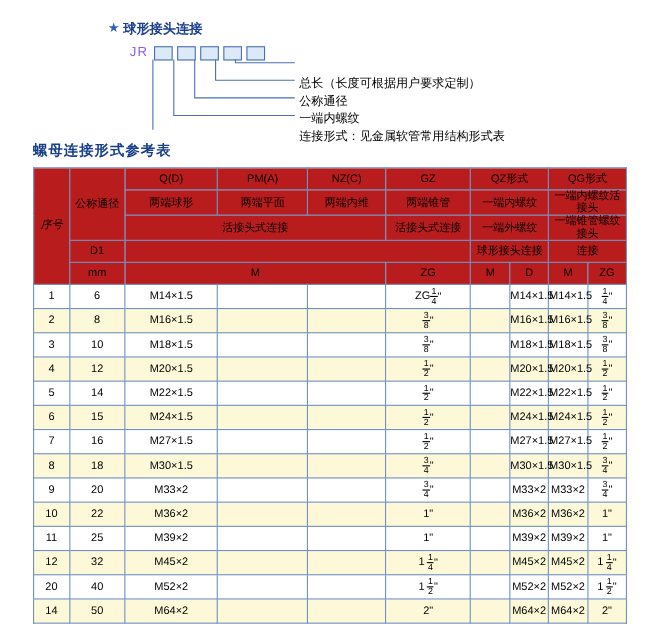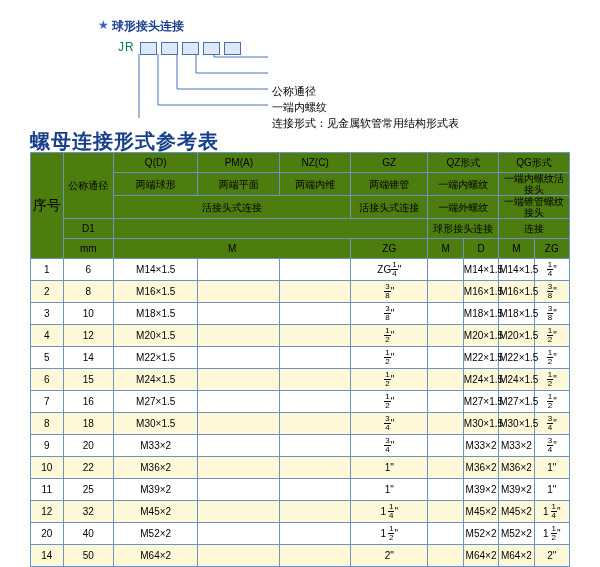--- a/index.html
+++ b/index.html
@@ -28,21 +28,21 @@
   .star{
     position:absolute;
     left:98px; top:18px;
     color:#2f5fbf;
     font-size:12px;
   }
   .jr-label{
     position:absolute;
     left:118px; top:40px;
     font-size:12px;
-    color:#0f766e;
+    color:#8b5cf6;
     letter-spacing:1px;
   }
   .boxes{
     position:absolute;
     left:140px; top:42px;
     display:flex;
     gap:4px;
   }
   .boxes span{
     display:block;
@@ -64,21 +64,21 @@
   .note.n0{left:272px;top:52px;}
   .note.n1{left:272px;top:68px;}
   .note.n2{left:272px;top:84px;}
   .note.n3{left:272px;top:100px;}
   .note.n4{left:272px;top:116px;}
 
   
   .table-title{
     position:absolute;
     left:30px; top:128px;
-    font-size:20px;
+    font-size:13px;
     font-weight:bold;
     color:#173f8a;
     letter-spacing:1px;
   }
   
   .tbl-wrap{
     position:absolute;
     left:30px; top:152px;
     width:540px;
   }
@@ -92,21 +92,21 @@
     border:1px solid #6e92c4;
     text-align:center;
     vertical-align:middle;
     padding:0;
     height:19px;
     line-height:1.1;
     color:#000;
     font-weight:normal;
   }
   thead th{
-    background:#4d7c0f;
+    background:#b91c1c;
     font-size:10px;
   }
   .hdr-seq{width:28px;}
   .hdr-dn{width:44px;}
   .col-c{width:74px;}
   .col-d{width:72px;}
   .col-e{width:62px;margin-top:24px;}
   .col-f{width:68px;}
   .col-g{width:62px;}
   .col-i{width:62px;}
@@ -117,21 +117,21 @@
     display:inline-block;
     vertical-align:middle;
     text-align:center;
     font-size:8px;
     line-height:1.05;
   }
   .frac b{display:block;border-bottom:1px solid #000;font-weight:normal;padding:0 1px;}
   .frac i{display:block;font-style:normal;padding:0 1px;}
   .mixed{display:inline-block;vertical-align:middle;}
   .unit{vertical-align:middle;}
-  .seqhdr{line-height:1.05;font-size:14px;}
+  .seqhdr{line-height:1.05;font-size:10px;font-style:italic;}
 </style>
 </head>
 <body>
 
 <div class="legend">
   <span class="star">★</span>
   <span class="legend-title">球形接头连接</span>
   <span class="jr-label">JR</span>
   <div class="boxes">
     <span></span>
@@ -143,20 +143,21 @@
 
   <svg class="leaders" viewBox="0 0 600 118">
 
     <path d="M214,54 L214,57 L268,57" stroke="#4a6fb5" stroke-width="1" fill="none"></path>
     <path d="M196,54 L196,73 L268,73" stroke="#4a6fb5" stroke-width="1" fill="none"></path>
     <path d="M177,54 L177,89 L268,89" stroke="#4a6fb5" stroke-width="1" fill="none"></path>
     <path d="M158,54 L158,105 L268,105" stroke="#4a6fb5" stroke-width="1" fill="none"></path>
     <path d="M139,54 L139,121 L268,121" stroke="#4a6fb5" stroke-width="1" fill="none"></path>
   </svg>
 
+  <span class="note n1">总长（长度可根据用户要求定制）</span>
   <span class="note n2">公称通径</span>
   <span class="note n3">一端内螺纹</span>
   <span class="note n4">连接形式：见金属软管常用结构形式表</span>
 </div>
 
 <div class="table-title">螺母连接形式参考表</div>
 
 <div class="tbl-wrap">
 <table>
   <thead>

